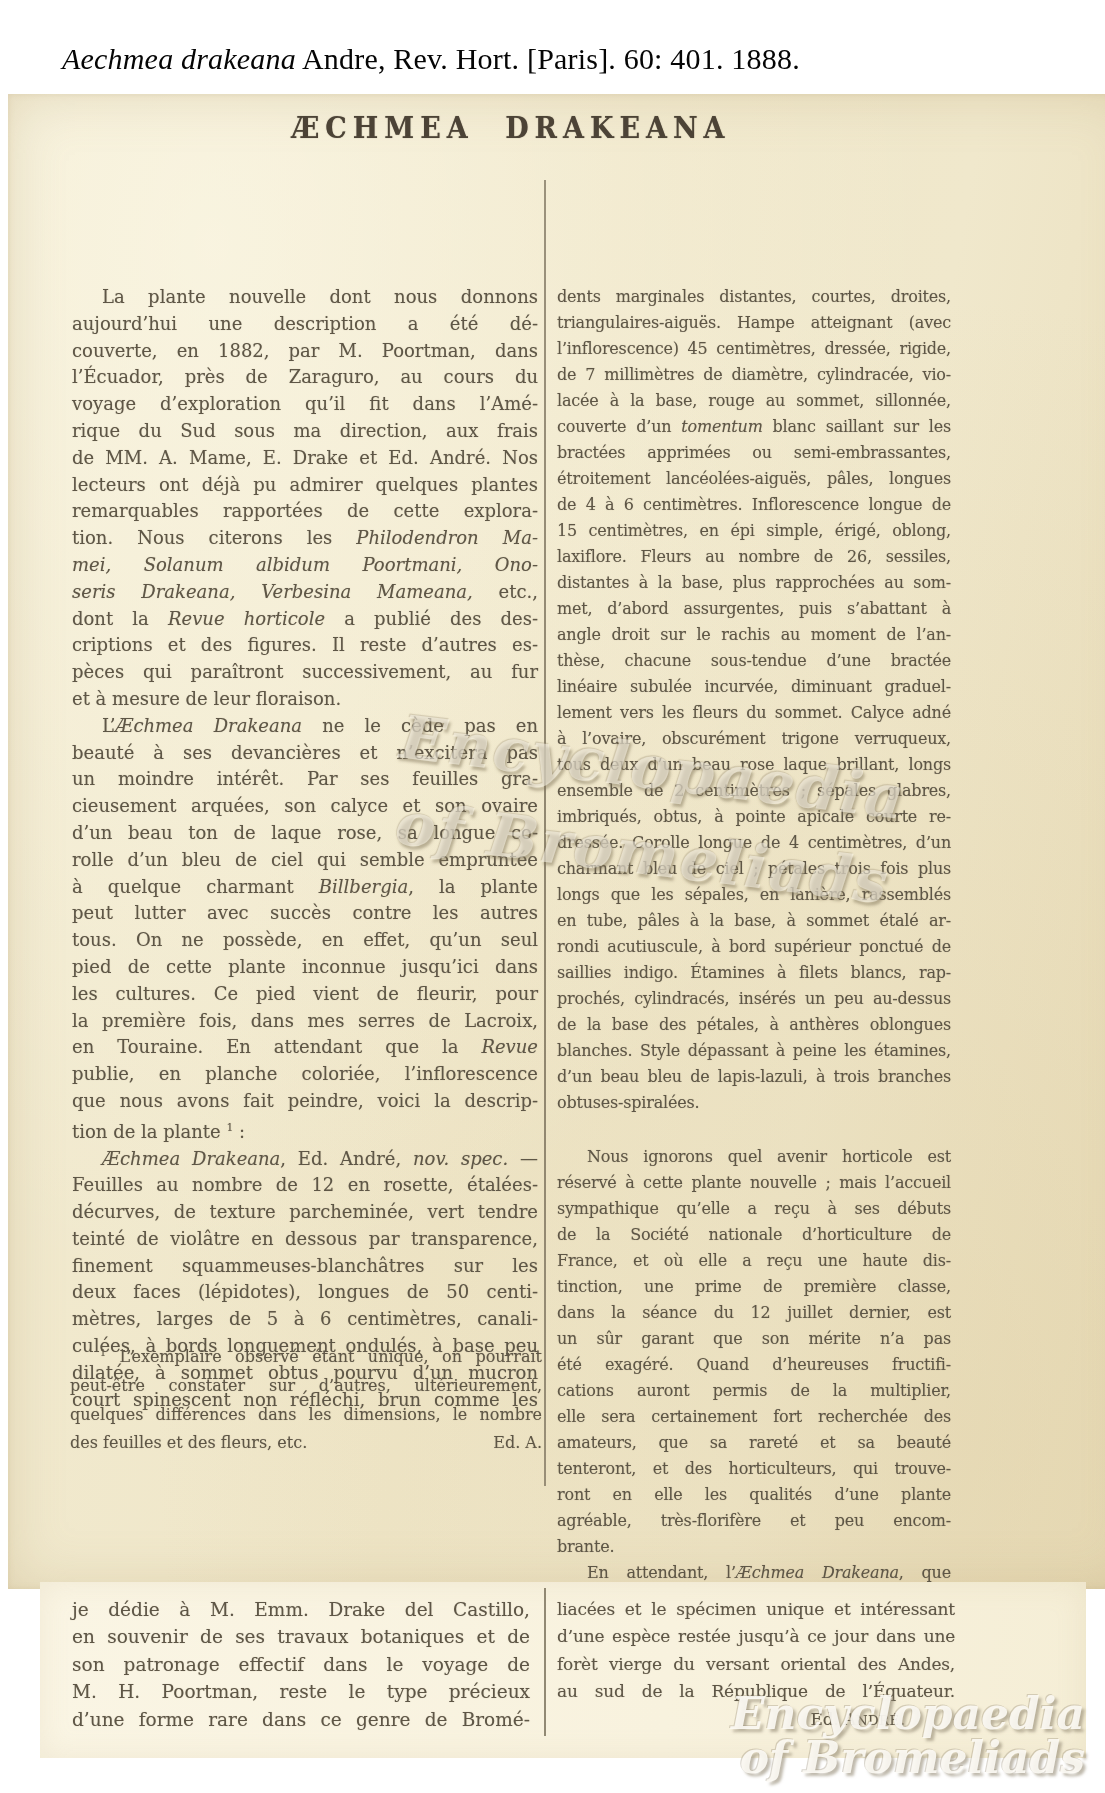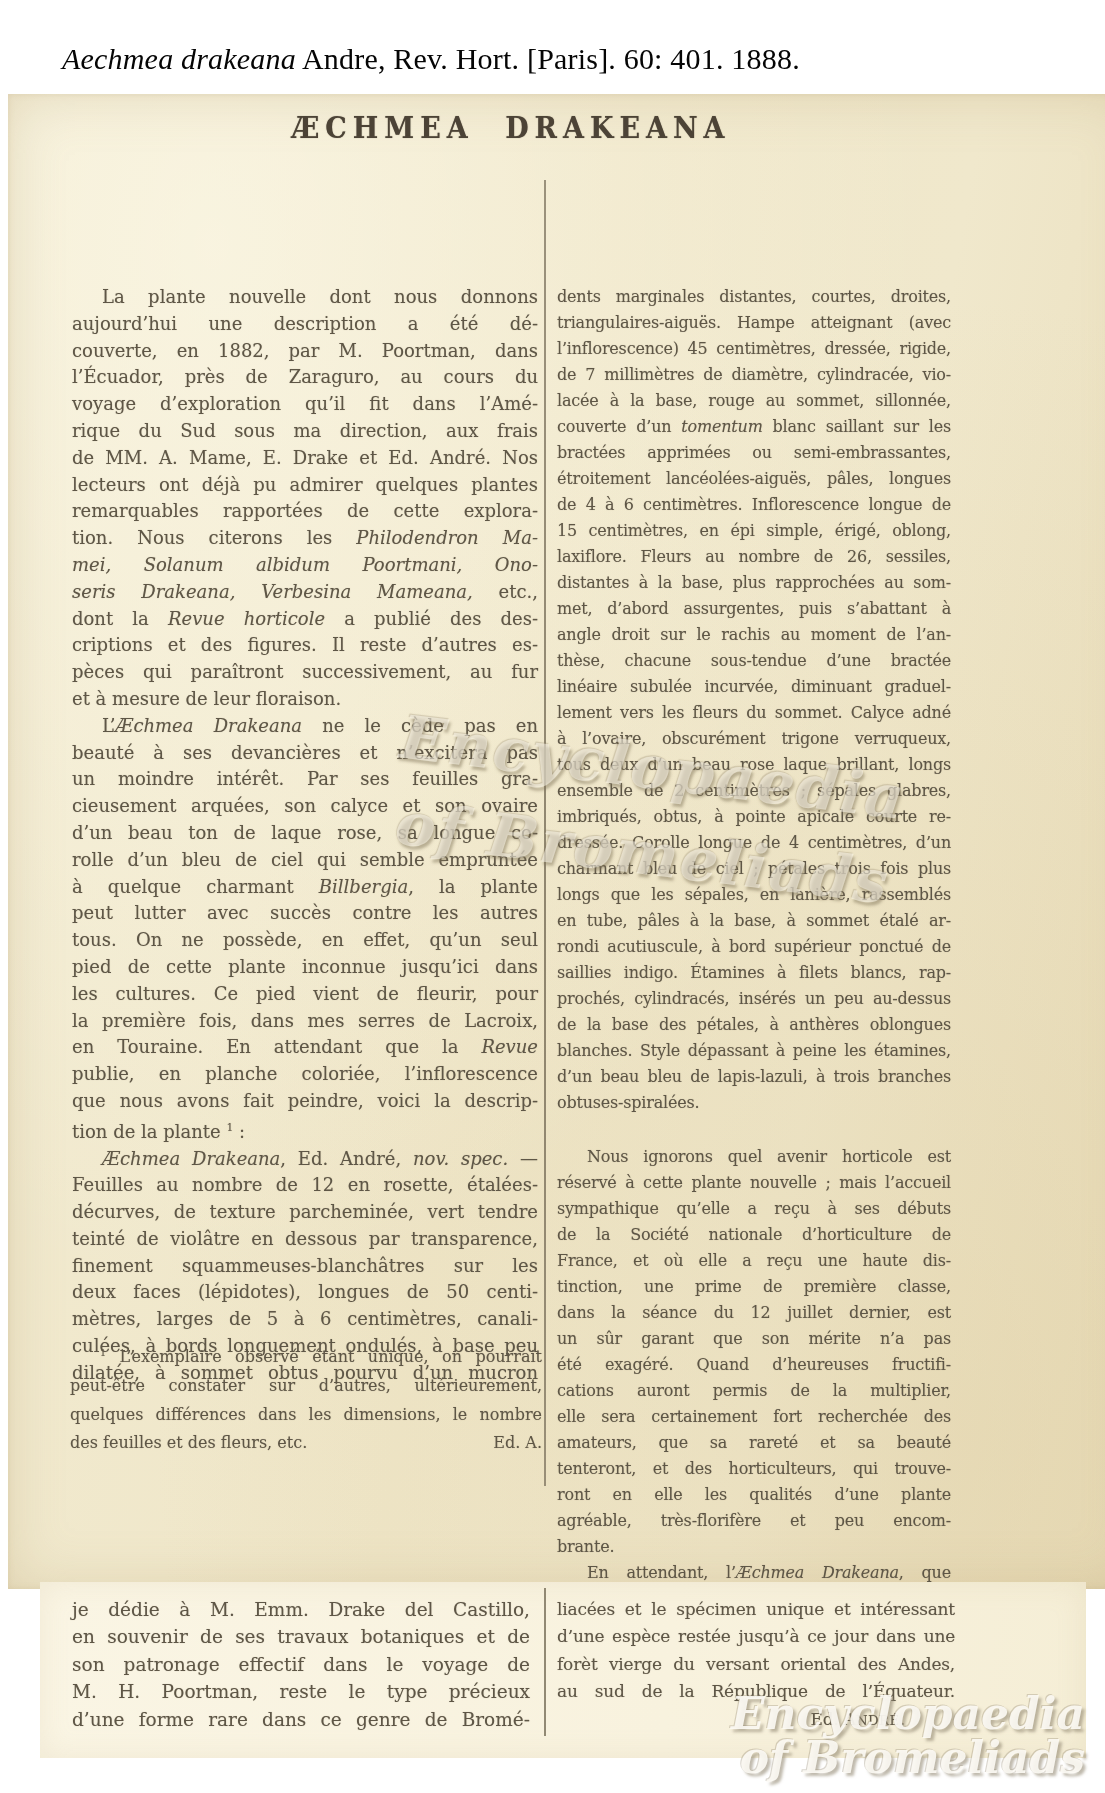--- a/index.html
+++ b/index.html
@@ -143,20 +143,21 @@
     <div>
         <div class="line ind"><span class="it">Æchmea Drakeana</span><span>, Ed. André, </span><span class="it">nov. spec.</span><span> —</span></div>
         <div class="line"><span>Feuilles au nombre de 12 en rosette, étalées-</span></div>
         <div class="line"><span>décurves, de texture parcheminée, vert tendre</span></div>
         <div class="line"><span>teinté de violâtre en dessous par transparence,</span></div>
         <div class="line"><span>finement squammeuses-blanchâtres sur les</span></div>
         <div class="line"><span>deux faces (lépidotes), longues de 50 centi-</span></div>
         <div class="line"><span>mètres, larges de 5 à 6 centimètres, canali-</span></div>
         <div class="line"><span>culées, à bords longuement ondulés, à base peu</span></div>
         <div class="line"><span>dilatée, à sommet obtus pourvu d’un mucron</span></div>
+        <div class="line"><span>court spinescent non réfléchi, brun comme les</span></div>
       </div>
   </div>
 
   <div class="divider"></div>
 
   <div class="col col-right">
     <div>
         <div class="line"><span>dents marginales distantes, courtes, droites,</span></div>
         <div class="line"><span>triangulaires-aiguës. Hampe atteignant (avec</span></div>
         <div class="line"><span>l’inflorescence) 45 centimètres, dressée, rigide,</span></div>

